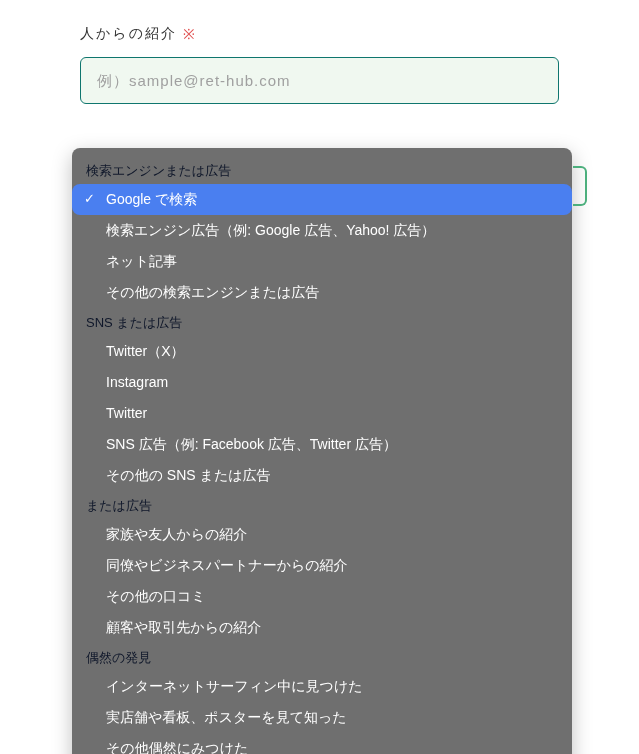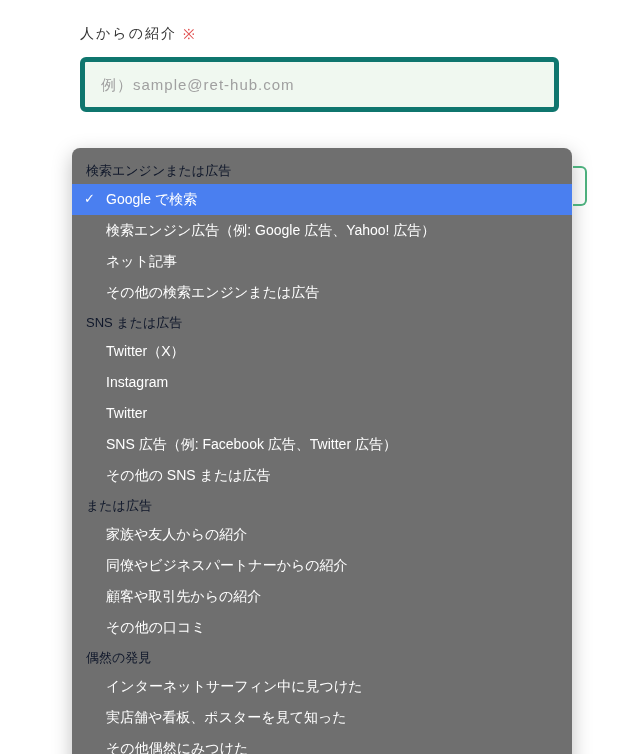--- a/index.html
+++ b/index.html
@@ -22,21 +22,21 @@
       align-items: center;
       gap: 6px;
     }
     .field-label .req {
       color: #e05050;
       font-size: 14px;
     }
     .email-input {
       width: 100%;
       padding: 14px 16px;
-      border: 5px solid #0f766e;
+      border: 1px solid #0f766e;
       border-radius: 6px;
       background: #f0f8f0;
       font-size: 15px;
       color: #333;
       letter-spacing: 1px;
     }
     .email-input::placeholder { color: #a0a0a0; letter-spacing: 1px; }
 
     .second-section {
       padding: 48px 80px 0;
@@ -71,20 +71,21 @@
     .group-label {
       color: #0f172a;
       font-size: 13px;
       padding: 6px 14px 4px;
     }
     .option {
       padding: 5px 12px 5px 34px;
       position: relative;
       cursor: pointer;
       line-height: 1.5;
+      border-radius: 8px;
     }
     .option.selected {
       background: #4a7ff0;
     }
     .option.selected::before {
       content: "✓";
       position: absolute;
       left: 12px;
       top: 5px;
       font-size: 13px;
@@ -116,20 +117,20 @@
       <div class="option">その他の検索エンジンまたは広告</div>
       <div class="group-label">SNS または広告</div>
       <div class="option">Twitter（X）</div>
       <div class="option">Instagram</div>
       <div class="option">Twitter</div>
       <div class="option">SNS 広告（例: Facebook 広告、Twitter 広告）</div>
       <div class="option">その他の SNS または広告</div>
       <div class="group-label">または広告</div>
       <div class="option">家族や友人からの紹介</div>
       <div class="option">同僚やビジネスパートナーからの紹介</div>
+      <div class="option">その他の口コミ</div>
       <div class="option">顧客や取引先からの紹介</div>
-      <div class="option">その他の口コミ</div>
       <div class="group-label">偶然の発見</div>
       <div class="option">インターネットサーフィン中に見つけた</div>
       <div class="option">実店舗や看板、ポスターを見て知った</div>
       <div class="option">その他偶然にみつけた</div>
     </div>
 </div>
 
 </body></html>

